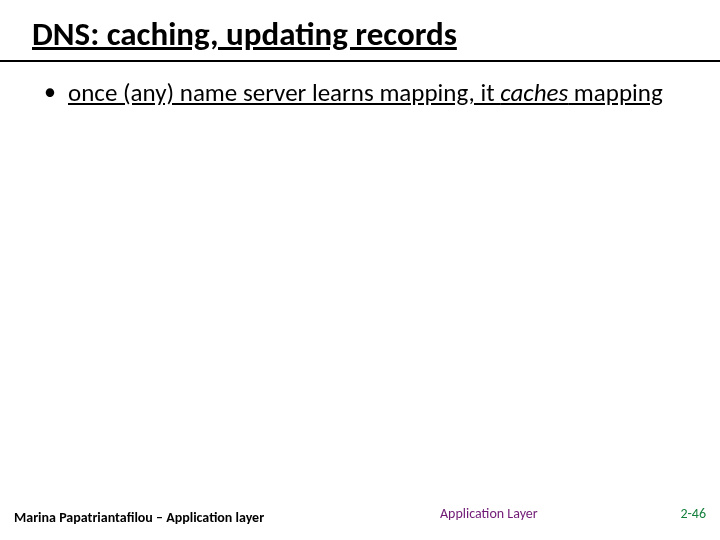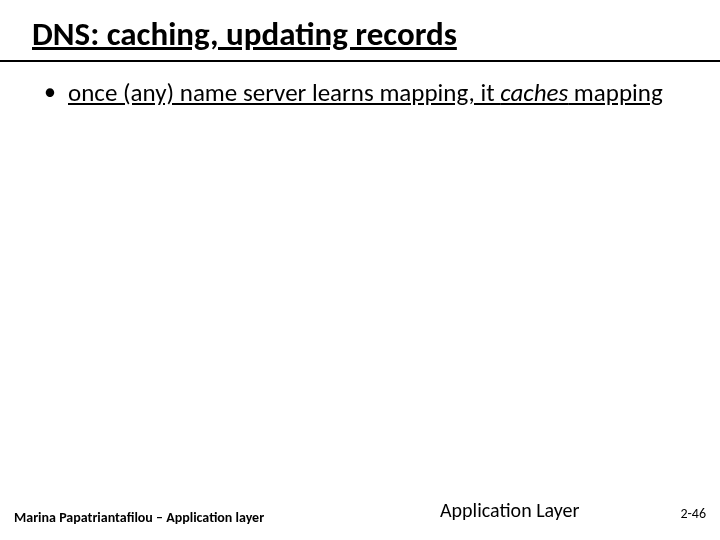--- a/index.html
+++ b/index.html
@@ -109,29 +109,29 @@
     left: 14px;
     bottom: 14px;
     font-size: 14px;
     font-weight: 700;
     color: #000;
   }
   .footer-mid {
     position: absolute;
     left: 440px;
     bottom: 18px;
-    font-size: 20px;
-    color: #000000;
+    font-size: 14px;
+    color: #701a75;
   }
   .footer-right {
     position: absolute;
     right: 14px;
     bottom: 18px;
     font-size: 14px;
-    color: #000000;
+    color: #15803d;
   }
 </style>
 </head>
 <body>
 
 <div class="slide">
 
   <div class="title">DNS: caching, updating records</div>
   <div class="hr"></div>
 

